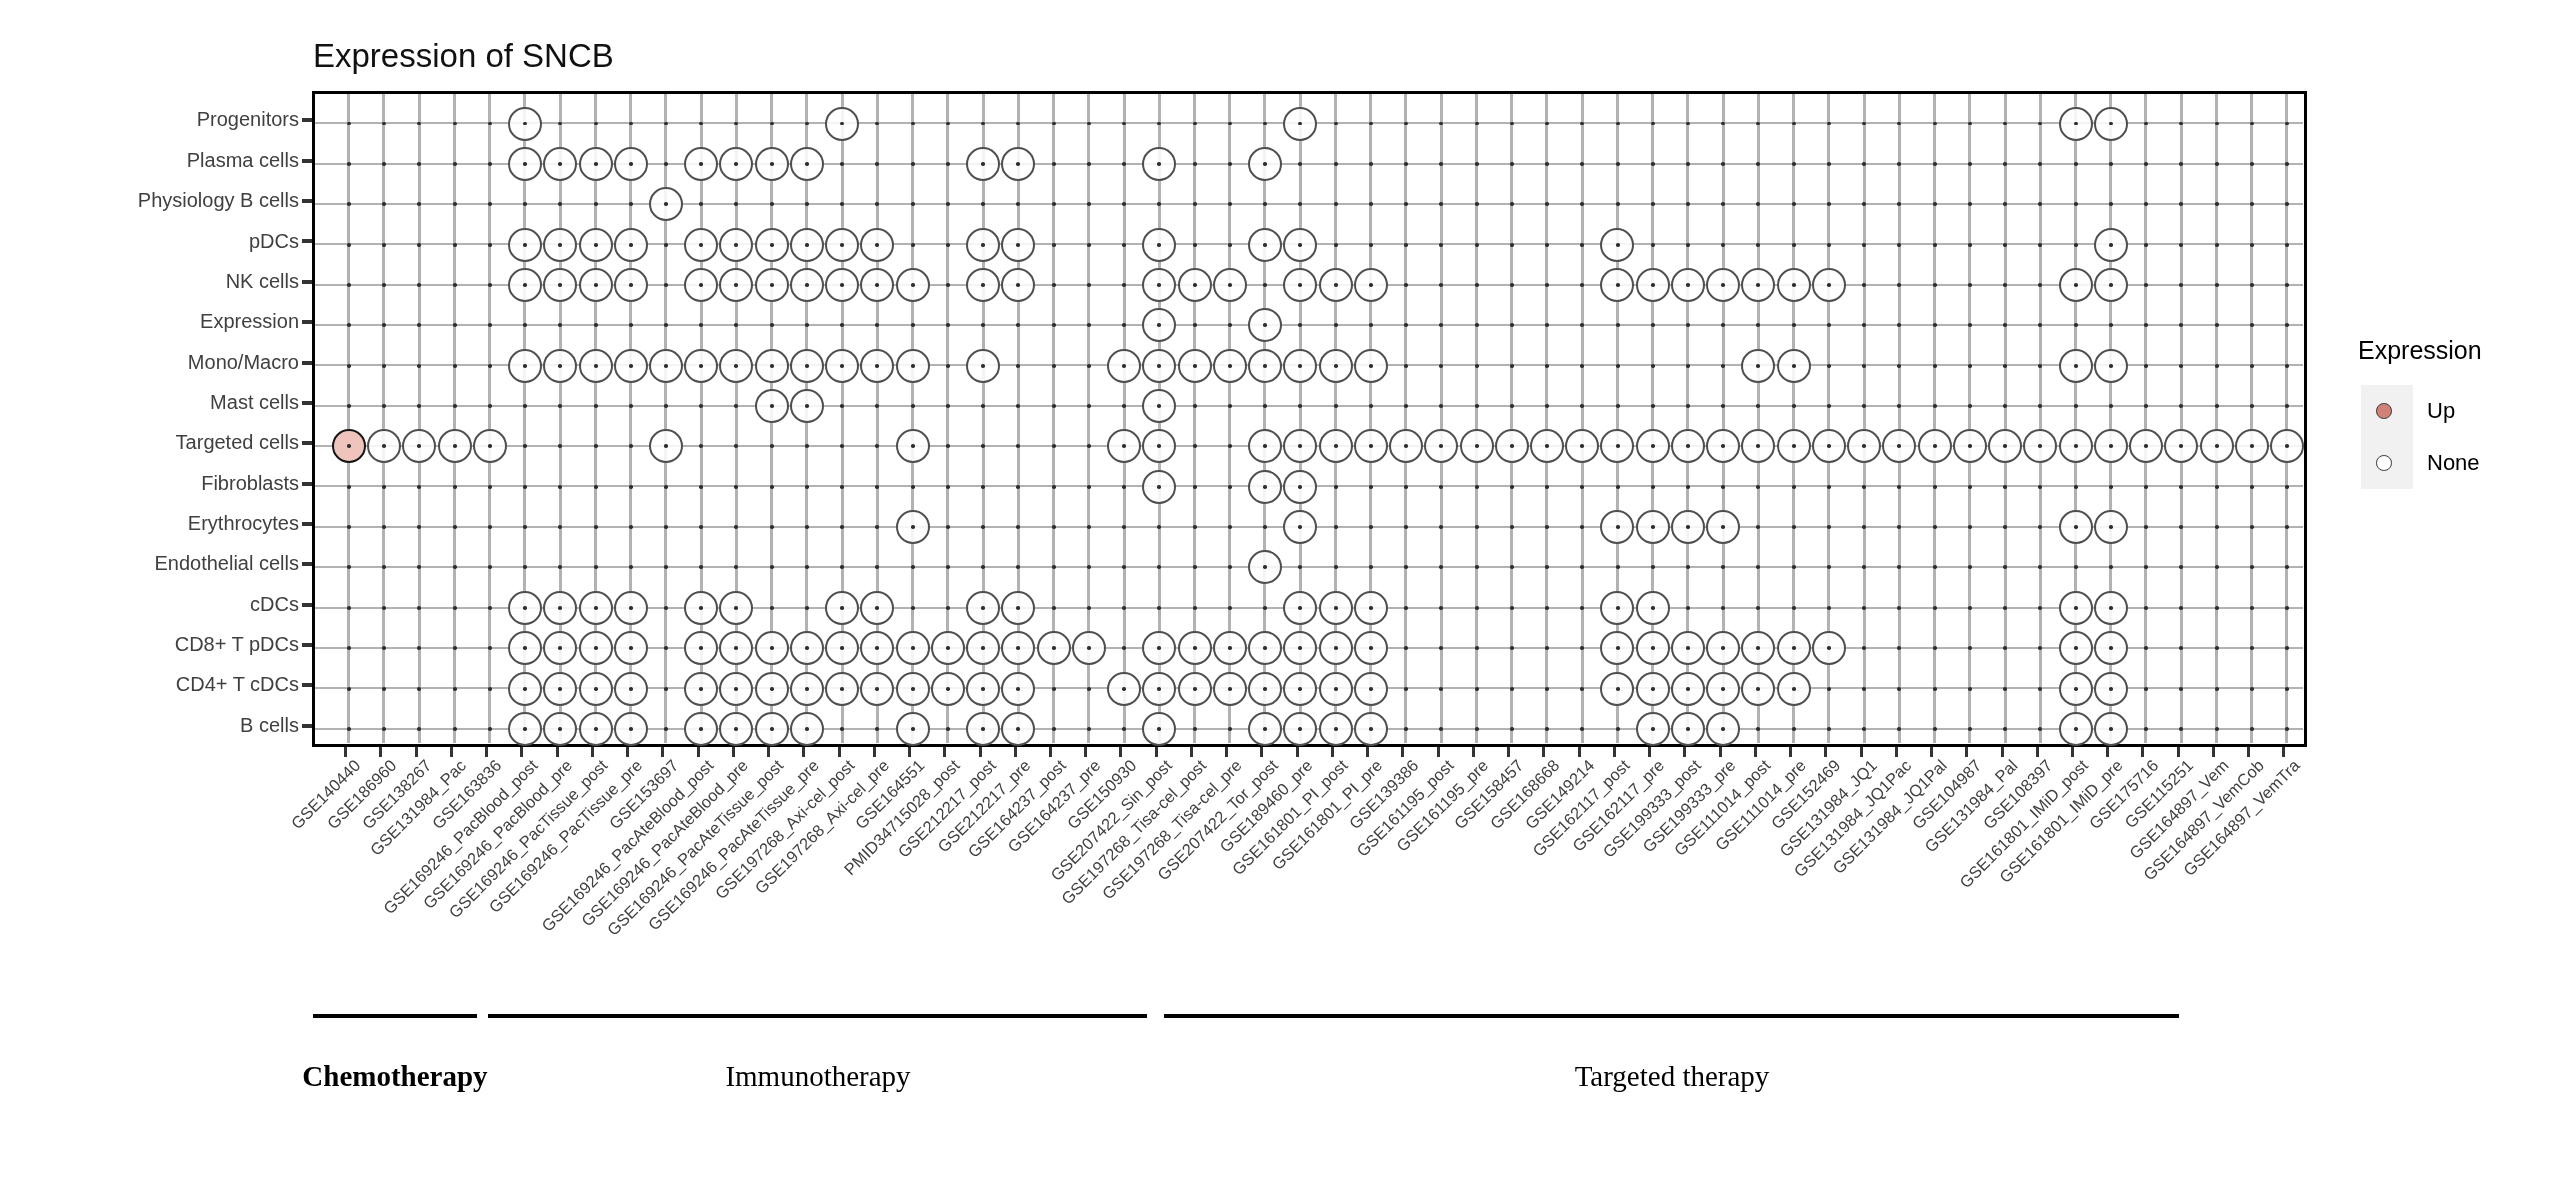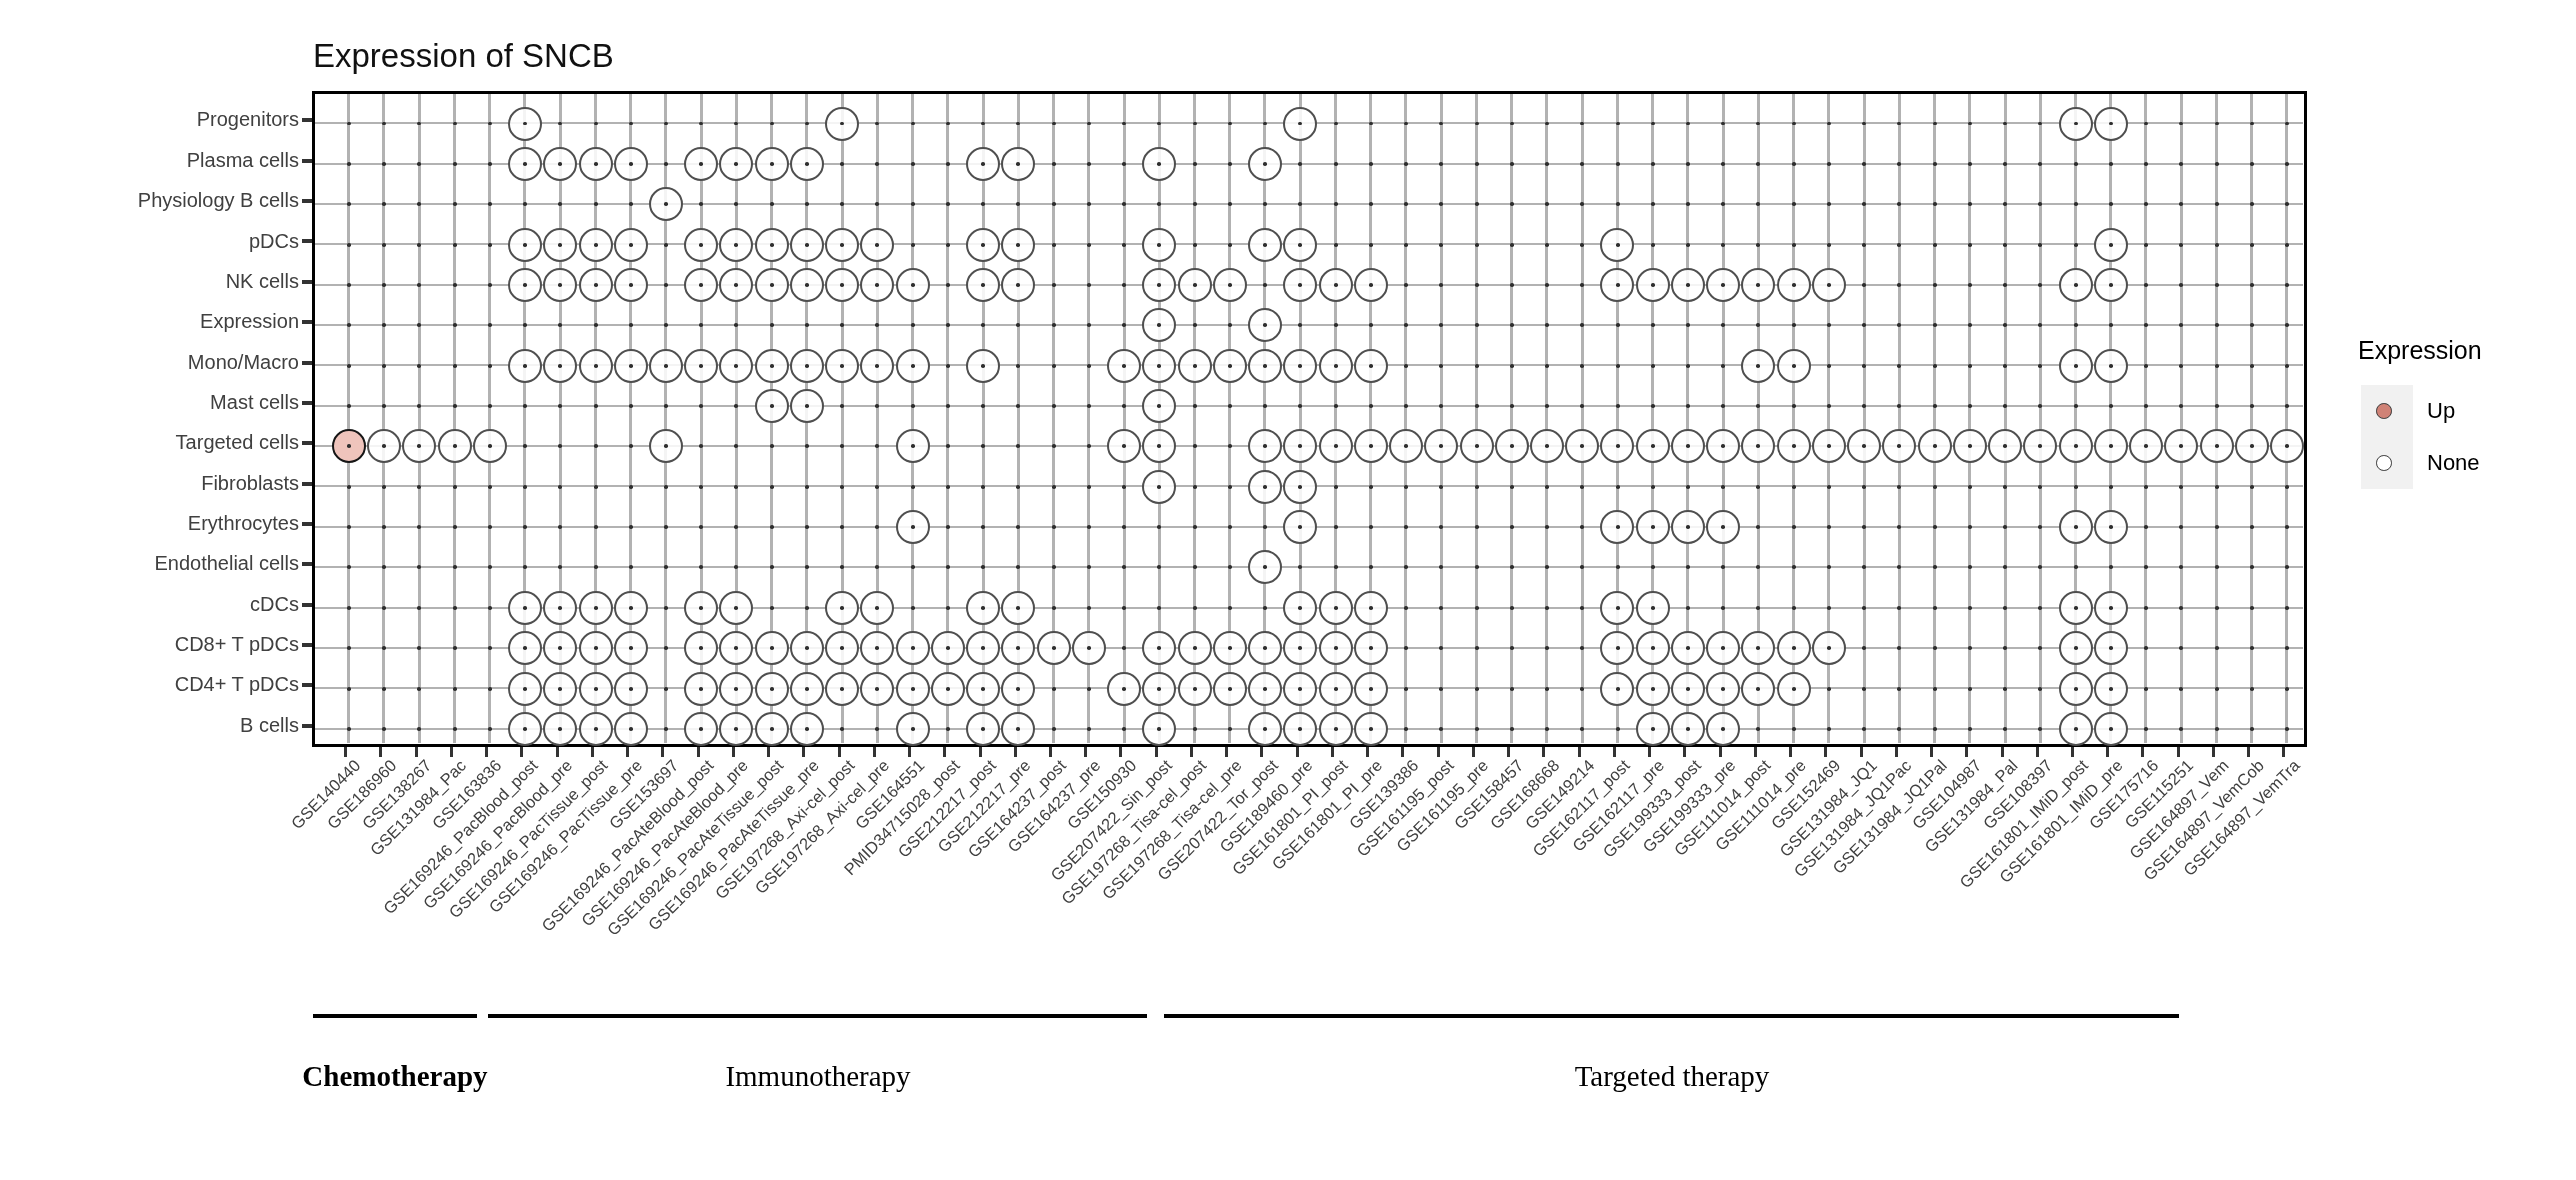--- a/index.html
+++ b/index.html
@@ -1274,21 +1274,21 @@
       <div class="ylab" style="top: 473px;">Fibroblasts</div>
       <div class="ytick" style="left: 302px; top: 482px;"></div>
       <div class="ylab" style="top: 513px;">Erythrocytes</div>
       <div class="ytick" style="left: 302px; top: 522px;"></div>
       <div class="ylab" style="top: 553px;">Endothelial cells</div>
       <div class="ytick" style="left: 302px; top: 562px;"></div>
       <div class="ylab" style="top: 594px;">cDCs</div>
       <div class="ytick" style="left: 302px; top: 603px;"></div>
       <div class="ylab" style="top: 634px;">CD8+ T pDCs</div>
       <div class="ytick" style="left: 302px; top: 643px;"></div>
-      <div class="ylab" style="top: 674px;">CD4+ T pDCs</div>
+      <div class="ylab" style="top: 674px;">CD4+ T cDCs</div>
       <div class="ytick" style="left: 302px; top: 683px;"></div>
       <div class="ylab" style="top: 715px;">B cells</div>
       <div class="ytick" style="left: 302px; top: 724px;"></div>
     </div>
   <div id="xlabs">
       <div class="xtick" style="left: 344px; top: 747px;"></div>
       <div class="xlab" style="right: 2225px; top: 756px;">GSE140440</div>
       <div class="xtick" style="left: 379px; top: 747px;"></div>
       <div class="xlab" style="right: 2189px; top: 756px;">GSE186960</div>
       <div class="xtick" style="left: 415px; top: 747px;"></div>

